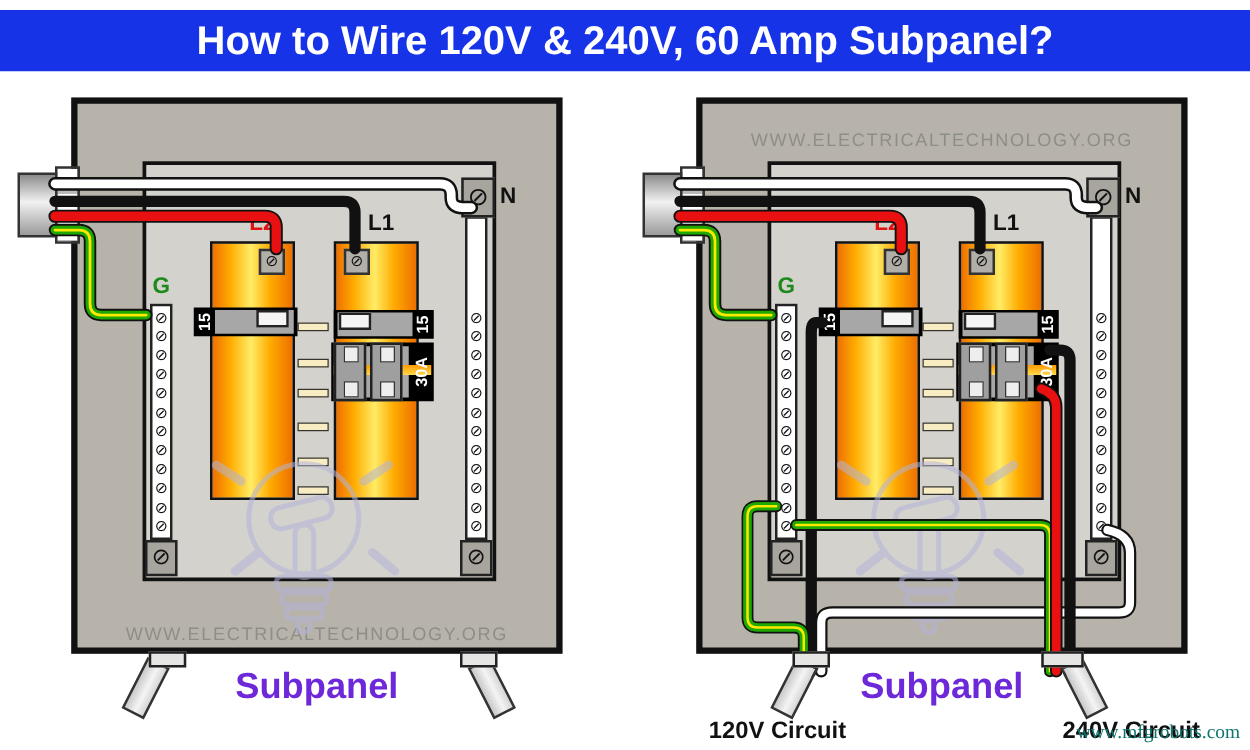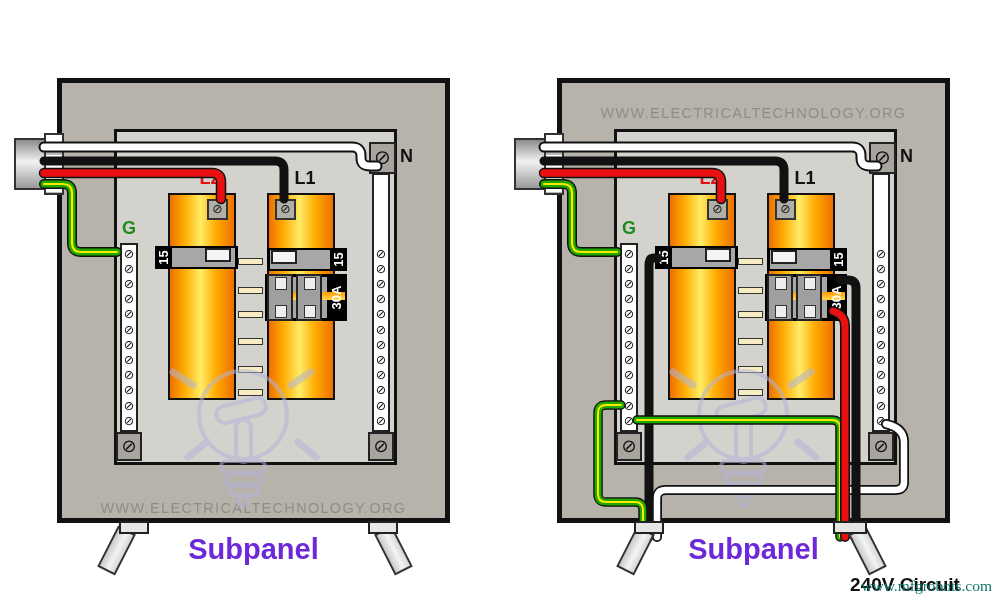--- a/index.html
+++ b/index.html
@@ -85,20 +85,21 @@
        background:linear-gradient(90deg,#c9c9c9,#f4f4f4 55%,#d6d6d6);transform-origin:top center;z-index:5;}
   
   .wires,.bulb{position:absolute;left:0;top:0;width:500px;height:522px;pointer-events:none;}
   .wires{z-index:4;} .bulb{z-index:1;opacity:.55;}
 </style>
 </head>
 <body>
 
 <div id="stage">
 
+  <div id="banner">How to Wire 120V &amp; 240V, 60 Amp Subpanel?</div>
 
   <div class="panel" id="panel-left">
     <div class="outer-box"></div>
     <div class="inner-box"></div>
 
     <svg class="bulb" viewBox="0 0 500 522">
       <g fill="none" stroke="#b4b4d8" stroke-width="4">
         <circle cx="243" cy="337" r="44"></circle>
         <line x1="173" y1="294" x2="193" y2="307" stroke-linecap="round" stroke-width="7"></line>
         <line x1="311" y1="294" x2="291" y2="307" stroke-linecap="round" stroke-width="7"></line>
@@ -352,17 +353,18 @@
     <div class="lbl lbl-l1">L1</div>
 
     <div class="url-text url-top">WWW.ELECTRICALTECHNOLOGY.ORG</div>
 
     <div class="foot" style="left:134px"></div>
     <div class="foot" style="left:333px;width:34px"></div>
     <div class="leg" style="left:136px;transform:rotate(27deg)"></div>
     <div class="leg" style="left:347px;transform:rotate(-27deg)"></div>
 
     <div class="caption">Subpanel</div>
+    <div class="circuit-lbl c120">120V Circuit</div>
     <div class="circuit-lbl c240">240V Circuit</div>
     <div class="wm">www.mfgrobots.com</div>
   </div>
 
 </div>
 
 </body></html>

